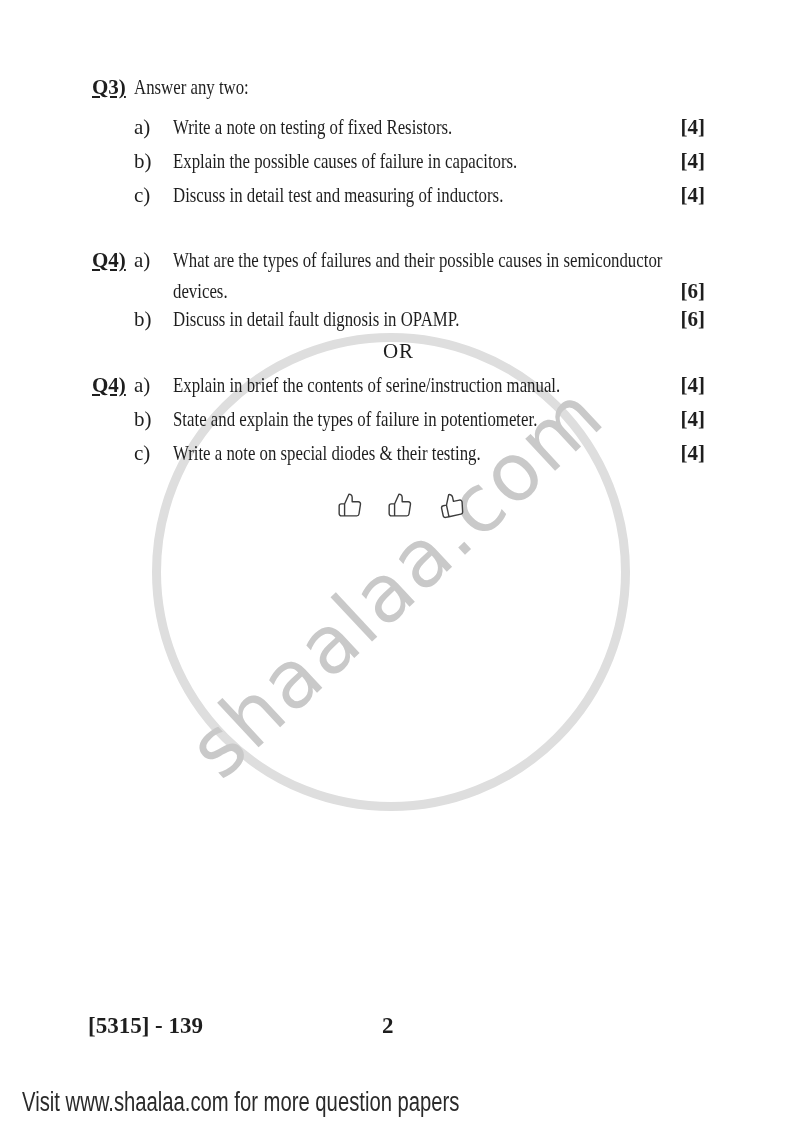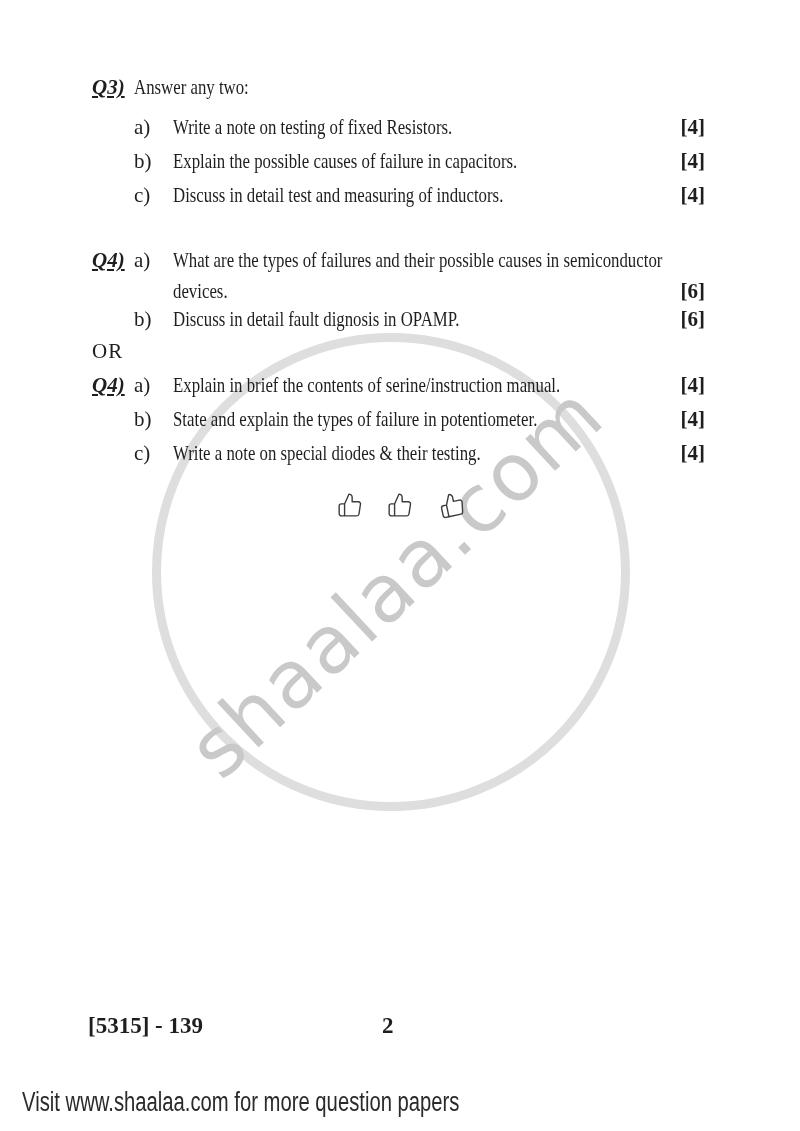--- a/index.html
+++ b/index.html
@@ -41,40 +41,41 @@
 
   
   .row {
     position: absolute;
     left: 92px; width: 613px; height: 30px;
     font-size: 21px;
     z-index: 2;
   }
   .qnum {
     position: absolute; left: 0; top: 0;
-    font-weight: bold; font-style: italic;
+    font-weight: bold; 
     text-decoration: underline;
     text-underline-offset: 2px;
     white-space: nowrap;
   }
   .lbl { position: absolute; left: 42px; top: 0; }
   .txt {
     position: absolute; left: 81px; top: 0;
     white-space: nowrap;
     transform: scaleX(0.80);
     transform-origin: 0 0;
   }
   .txt.intro { left: 42px; }
   .marks {
     position: absolute; right: 0; top: 0;
     font-weight: bold;
   }
   .divider-row {
     position: absolute;
     left: 92px; width: 613px; height: 30px;
+    text-align: center;
     font-size: 21px;
     letter-spacing: 1px;
     z-index: 2;
   }
 
   
   .thumb {
     position: absolute; top: 492px;
     width: 26px; height: 26px;
     z-index: 2;

